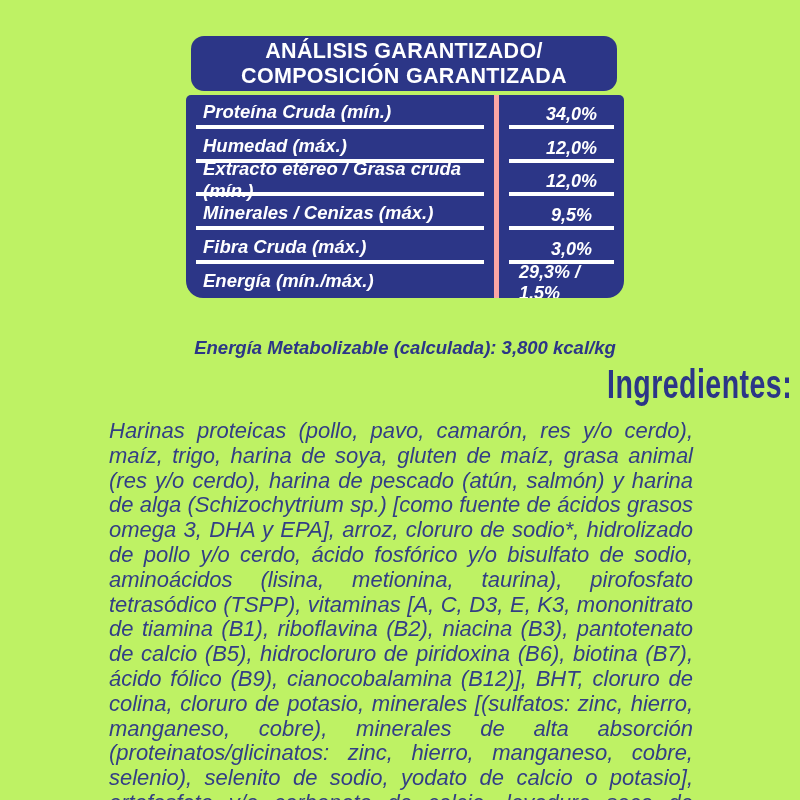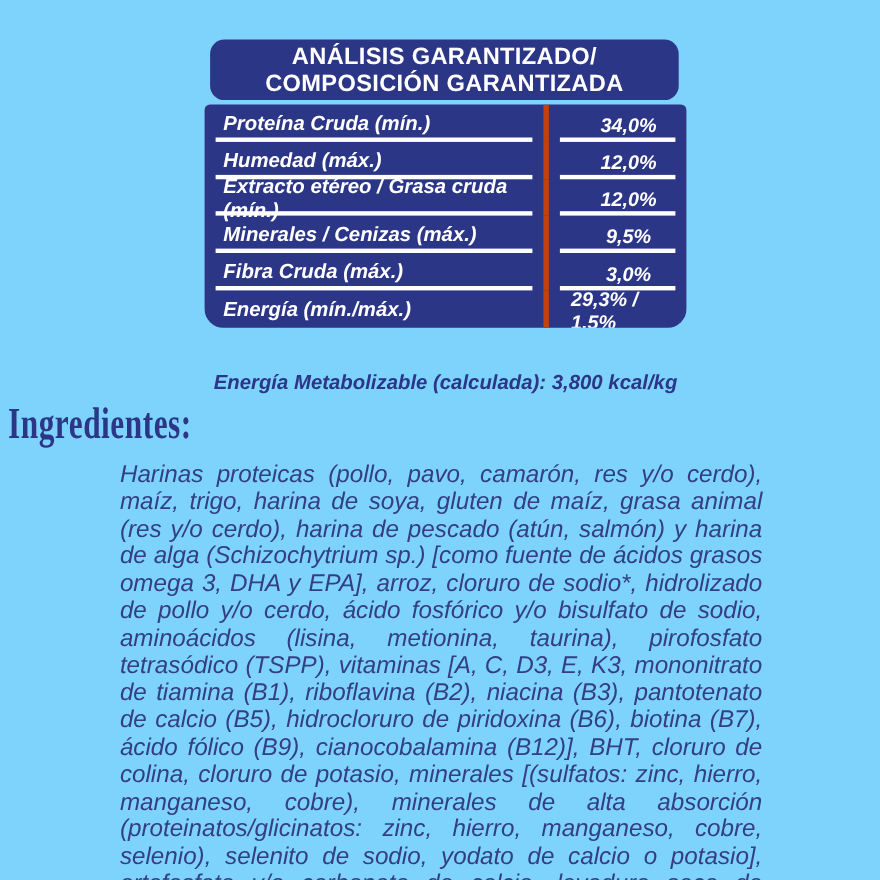--- a/index.html
+++ b/index.html
@@ -3,21 +3,21 @@
 <meta charset="utf-8">
 <style>
   :root{
     --navy:#2c3687;
     --textnavy:#333e85;
   }
   html,body{margin:0;padding:0;background:#fff;}
   .page{
     position:relative;
     width:800px;height:800px;
-    background:#7dd3fc;
+    background:#bef264;
     font-family:"Liberation Sans", sans-serif;
     overflow:hidden;
   }
 
   
   .header-box{
     position:absolute;left:191px;top:36px;width:426px;height:55px;
     background:var(--navy);
     border-radius:13px;
     color:#fff;
@@ -45,21 +45,21 @@
     position:relative;
     display:flex;align-items:center;
     color:#fff;
     font-weight:bold;
     font-style:italic;
   }
   .acell.label{
     flex:1;
     padding-left:17px;
     font-size:18.5px;
-    border-right:5px solid #c2410c;
+    border-right:5px solid #fca5a5;
   }
   .acell.value{
     width:125px;
     justify-content:center;
     font-size:18px;
     padding-top:5px;
     box-sizing:border-box;
     padding-left:20px;
   }
   .hsep{
@@ -77,22 +77,21 @@
     color:var(--navy);
     font-weight:bold;
     font-style:italic;
     font-size:18.5px;
   }
 
   
   .ingredients-heading{
     position:absolute;left:0;top:367px;width:800px;
     margin:0;
-    text-align:left;
-    font-family:Liberation Serif, serif;
+    text-align:right;
   }
   .ingredients-heading .display{
     display:inline-block;
     color:var(--navy);
     font-weight:bold;
     font-size:31px;
     letter-spacing:0.5px;
     transform:scale(0.92,1.3);
     transform-origin:center center;
   }

